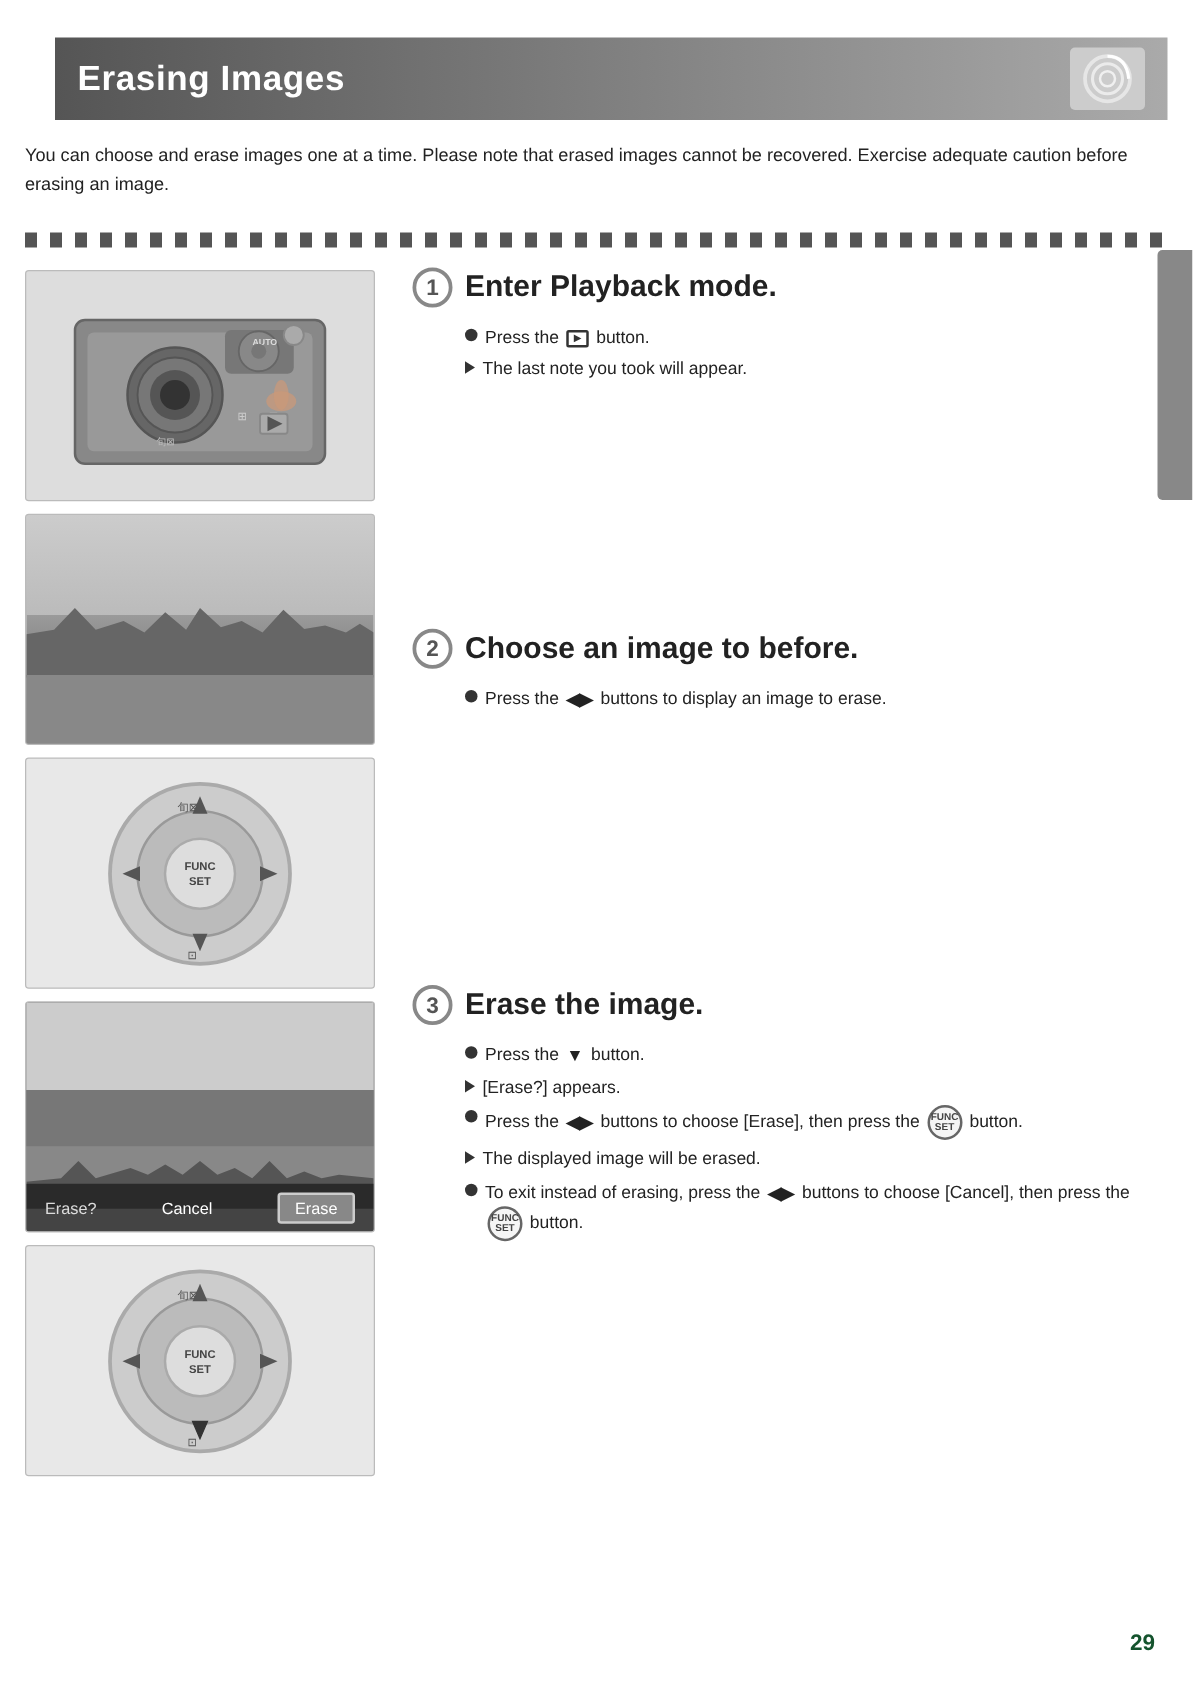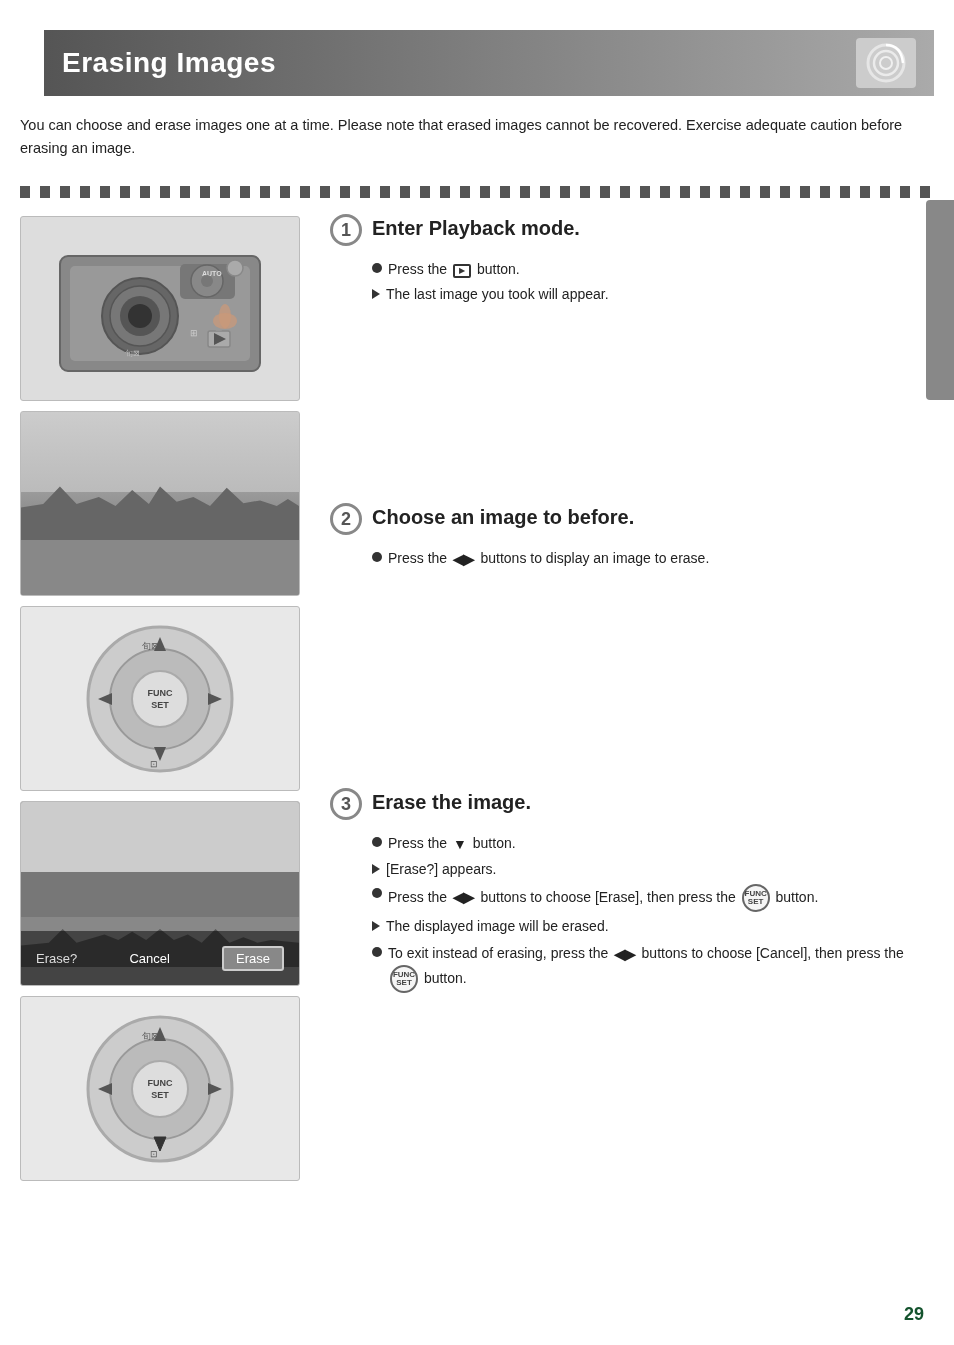--- a/index.html
+++ b/index.html
@@ -120,21 +120,21 @@
       justify-content: center;
       font-size: 18px;
       font-weight: bold;
       color: #555;
       flex-shrink: 0;
       position: relative;
       top: -2px;
     }
 
     .step-title {
-      font-size: 20px;
+      font-size: 24px;
       font-weight: bold;
       color: #222;
       line-height: 1.2;
     }
 
     .step-body {
       padding-left: 42px;
       margin-top: 11px;
     }
 
@@ -250,21 +250,21 @@
     .dialog-water {
       width: 100%;
       height: 45px;
       background: #777;
     }
 
     .dialog-bar {
       position: absolute;
       bottom: 0;
       width: 100%;
-      height: 54px;
+      height: 38px;
       background: rgba(0,0,0,0.5);
       display: flex;
       align-items: center;
       justify-content: space-between;
       padding: 0 15px;
     }
     .dialog-label {
       color: #ddd;
       font-size: 13px;
     }
@@ -480,21 +480,21 @@
           </div>
           <div class="step-title">Enter Playback mode.</div>
         </div>
         <div class="step-body">
           <div class="bullet-item">
             <div class="bullet-circle"></div>
             <span>Press the <span class="play-btn-icon"></span> button.</span>
           </div>
           <div class="bullet-item">
             <div class="bullet-arrow"></div>
-            <span>The last image you took will appear.</span>
+            <span>The last note you took will appear.</span>
           </div>
         </div>
       </div>
 
       <div class="step-block" style="margin-top: 200px;">
         <div class="step-header">
           <div class="step-num">
             <span>2</span>
           </div>
           <div class="step-title">Choose an image to before.</div>

